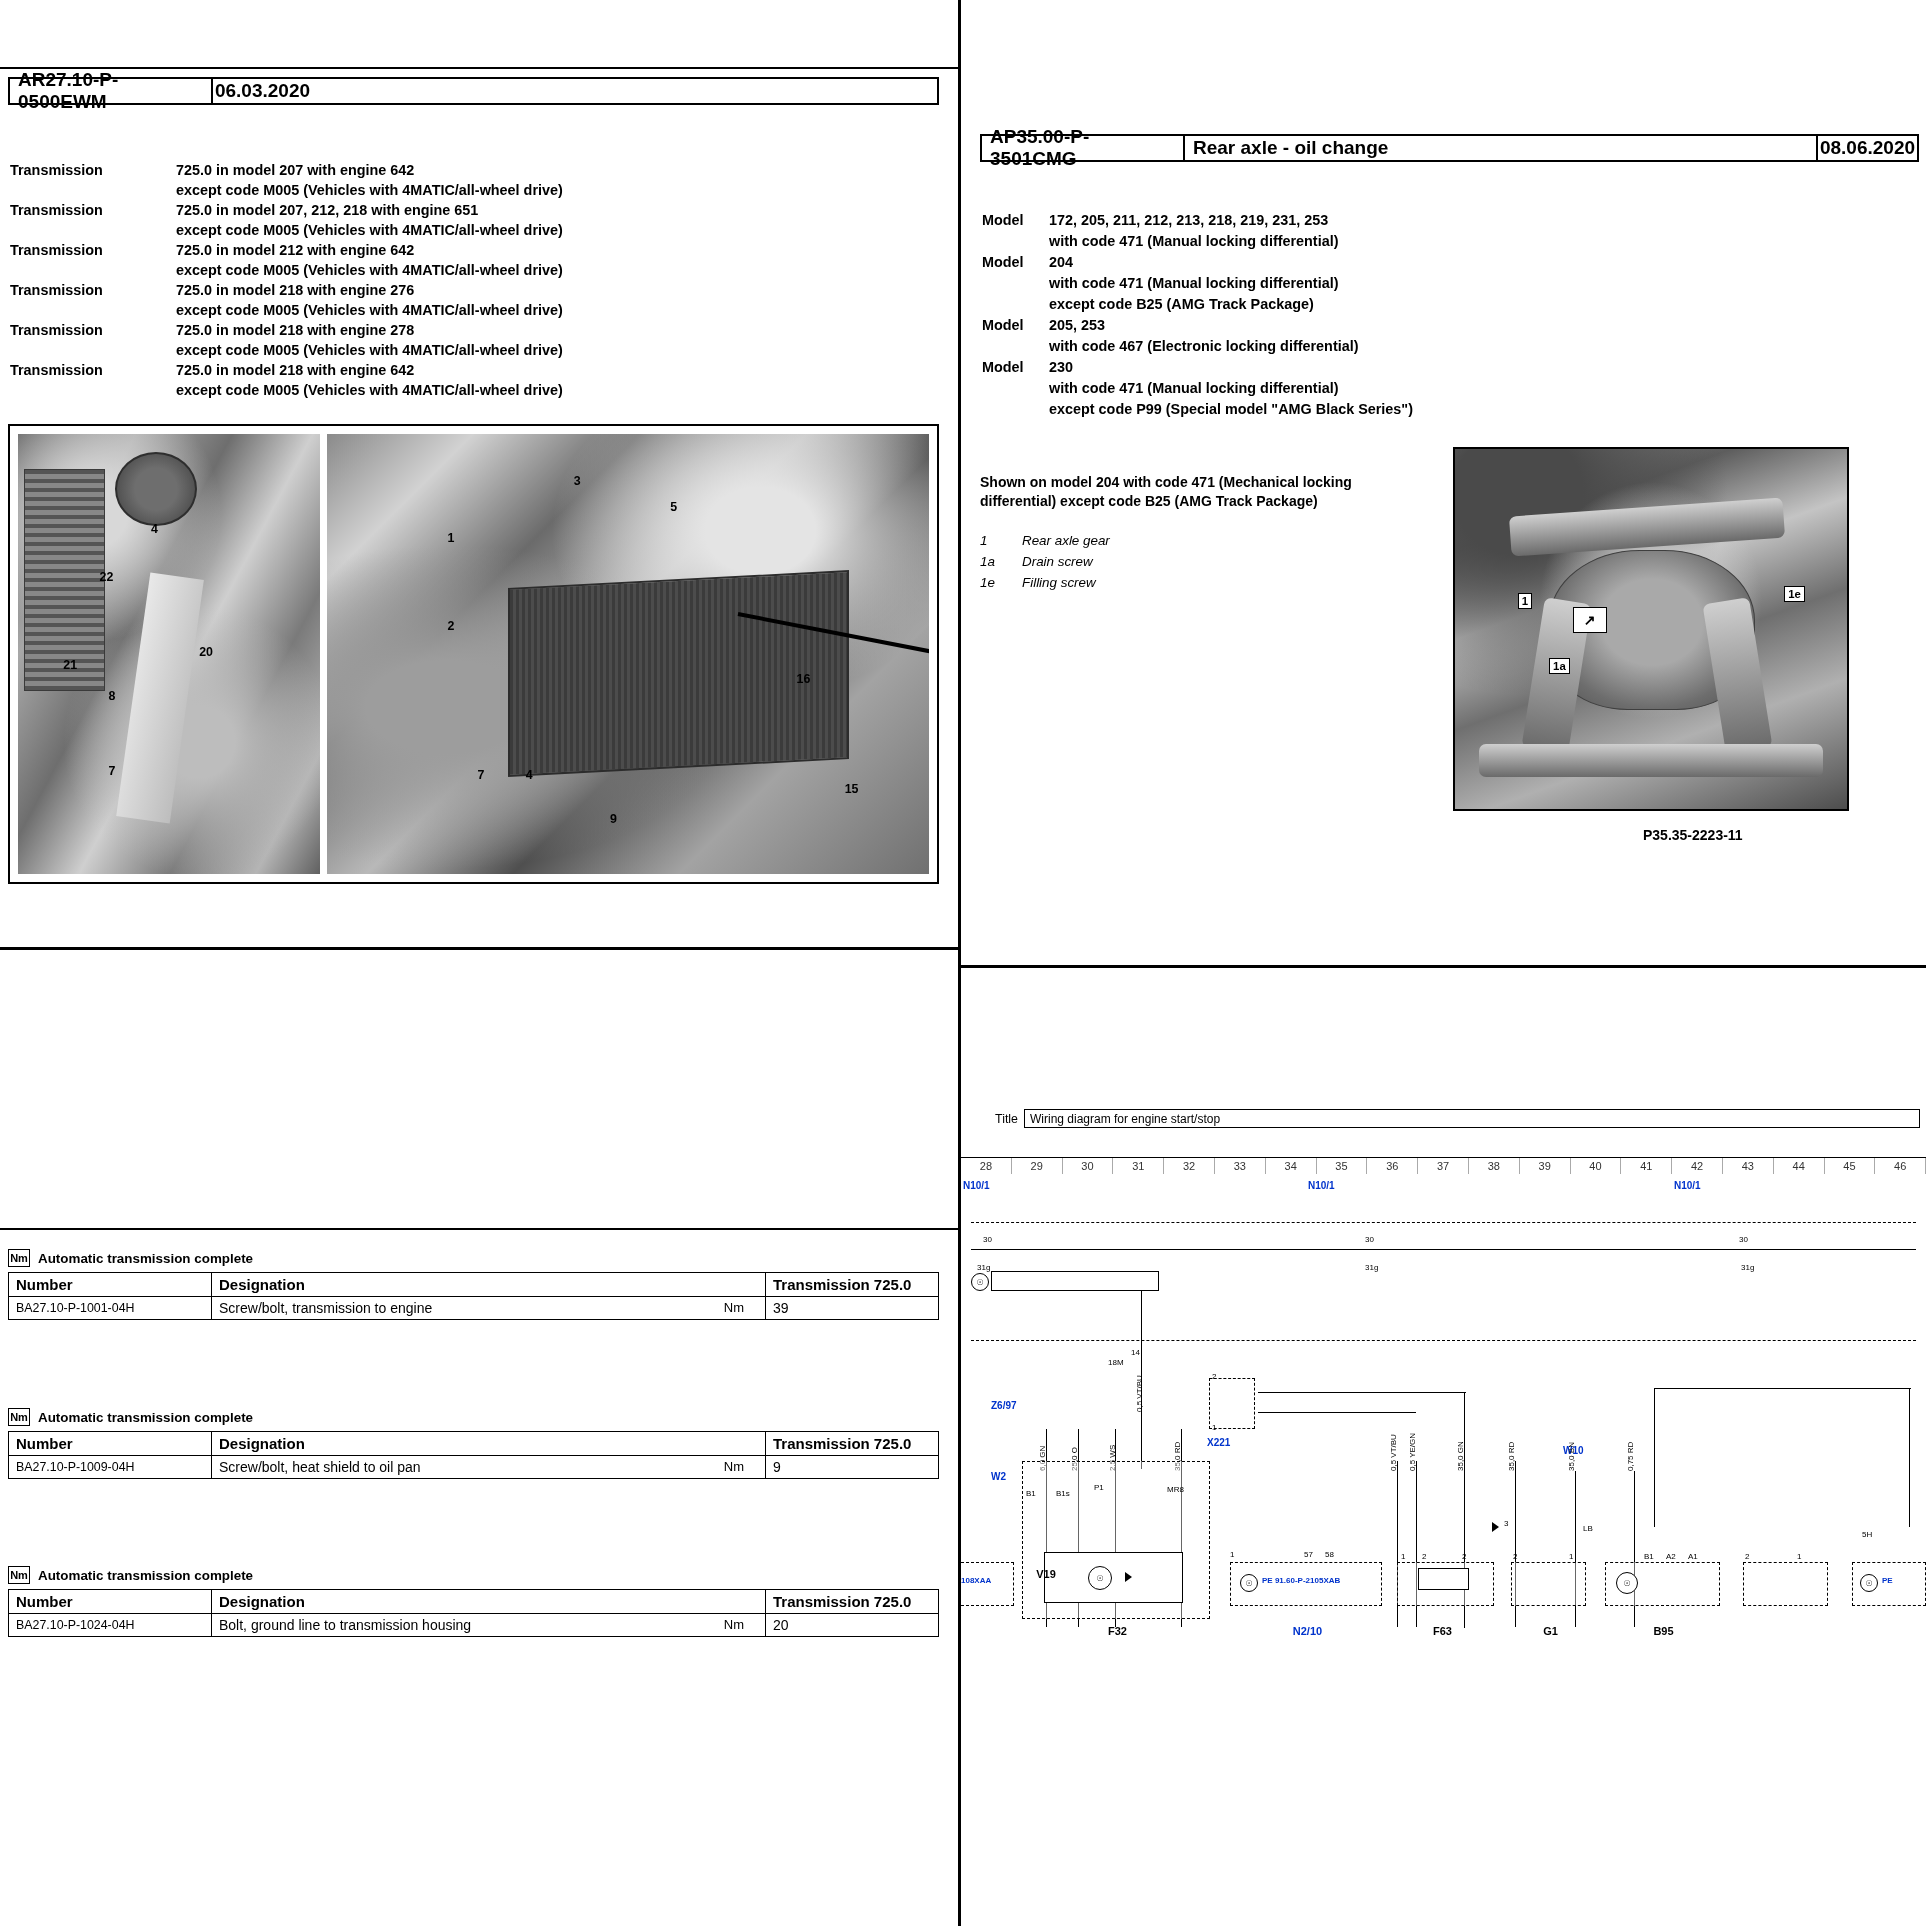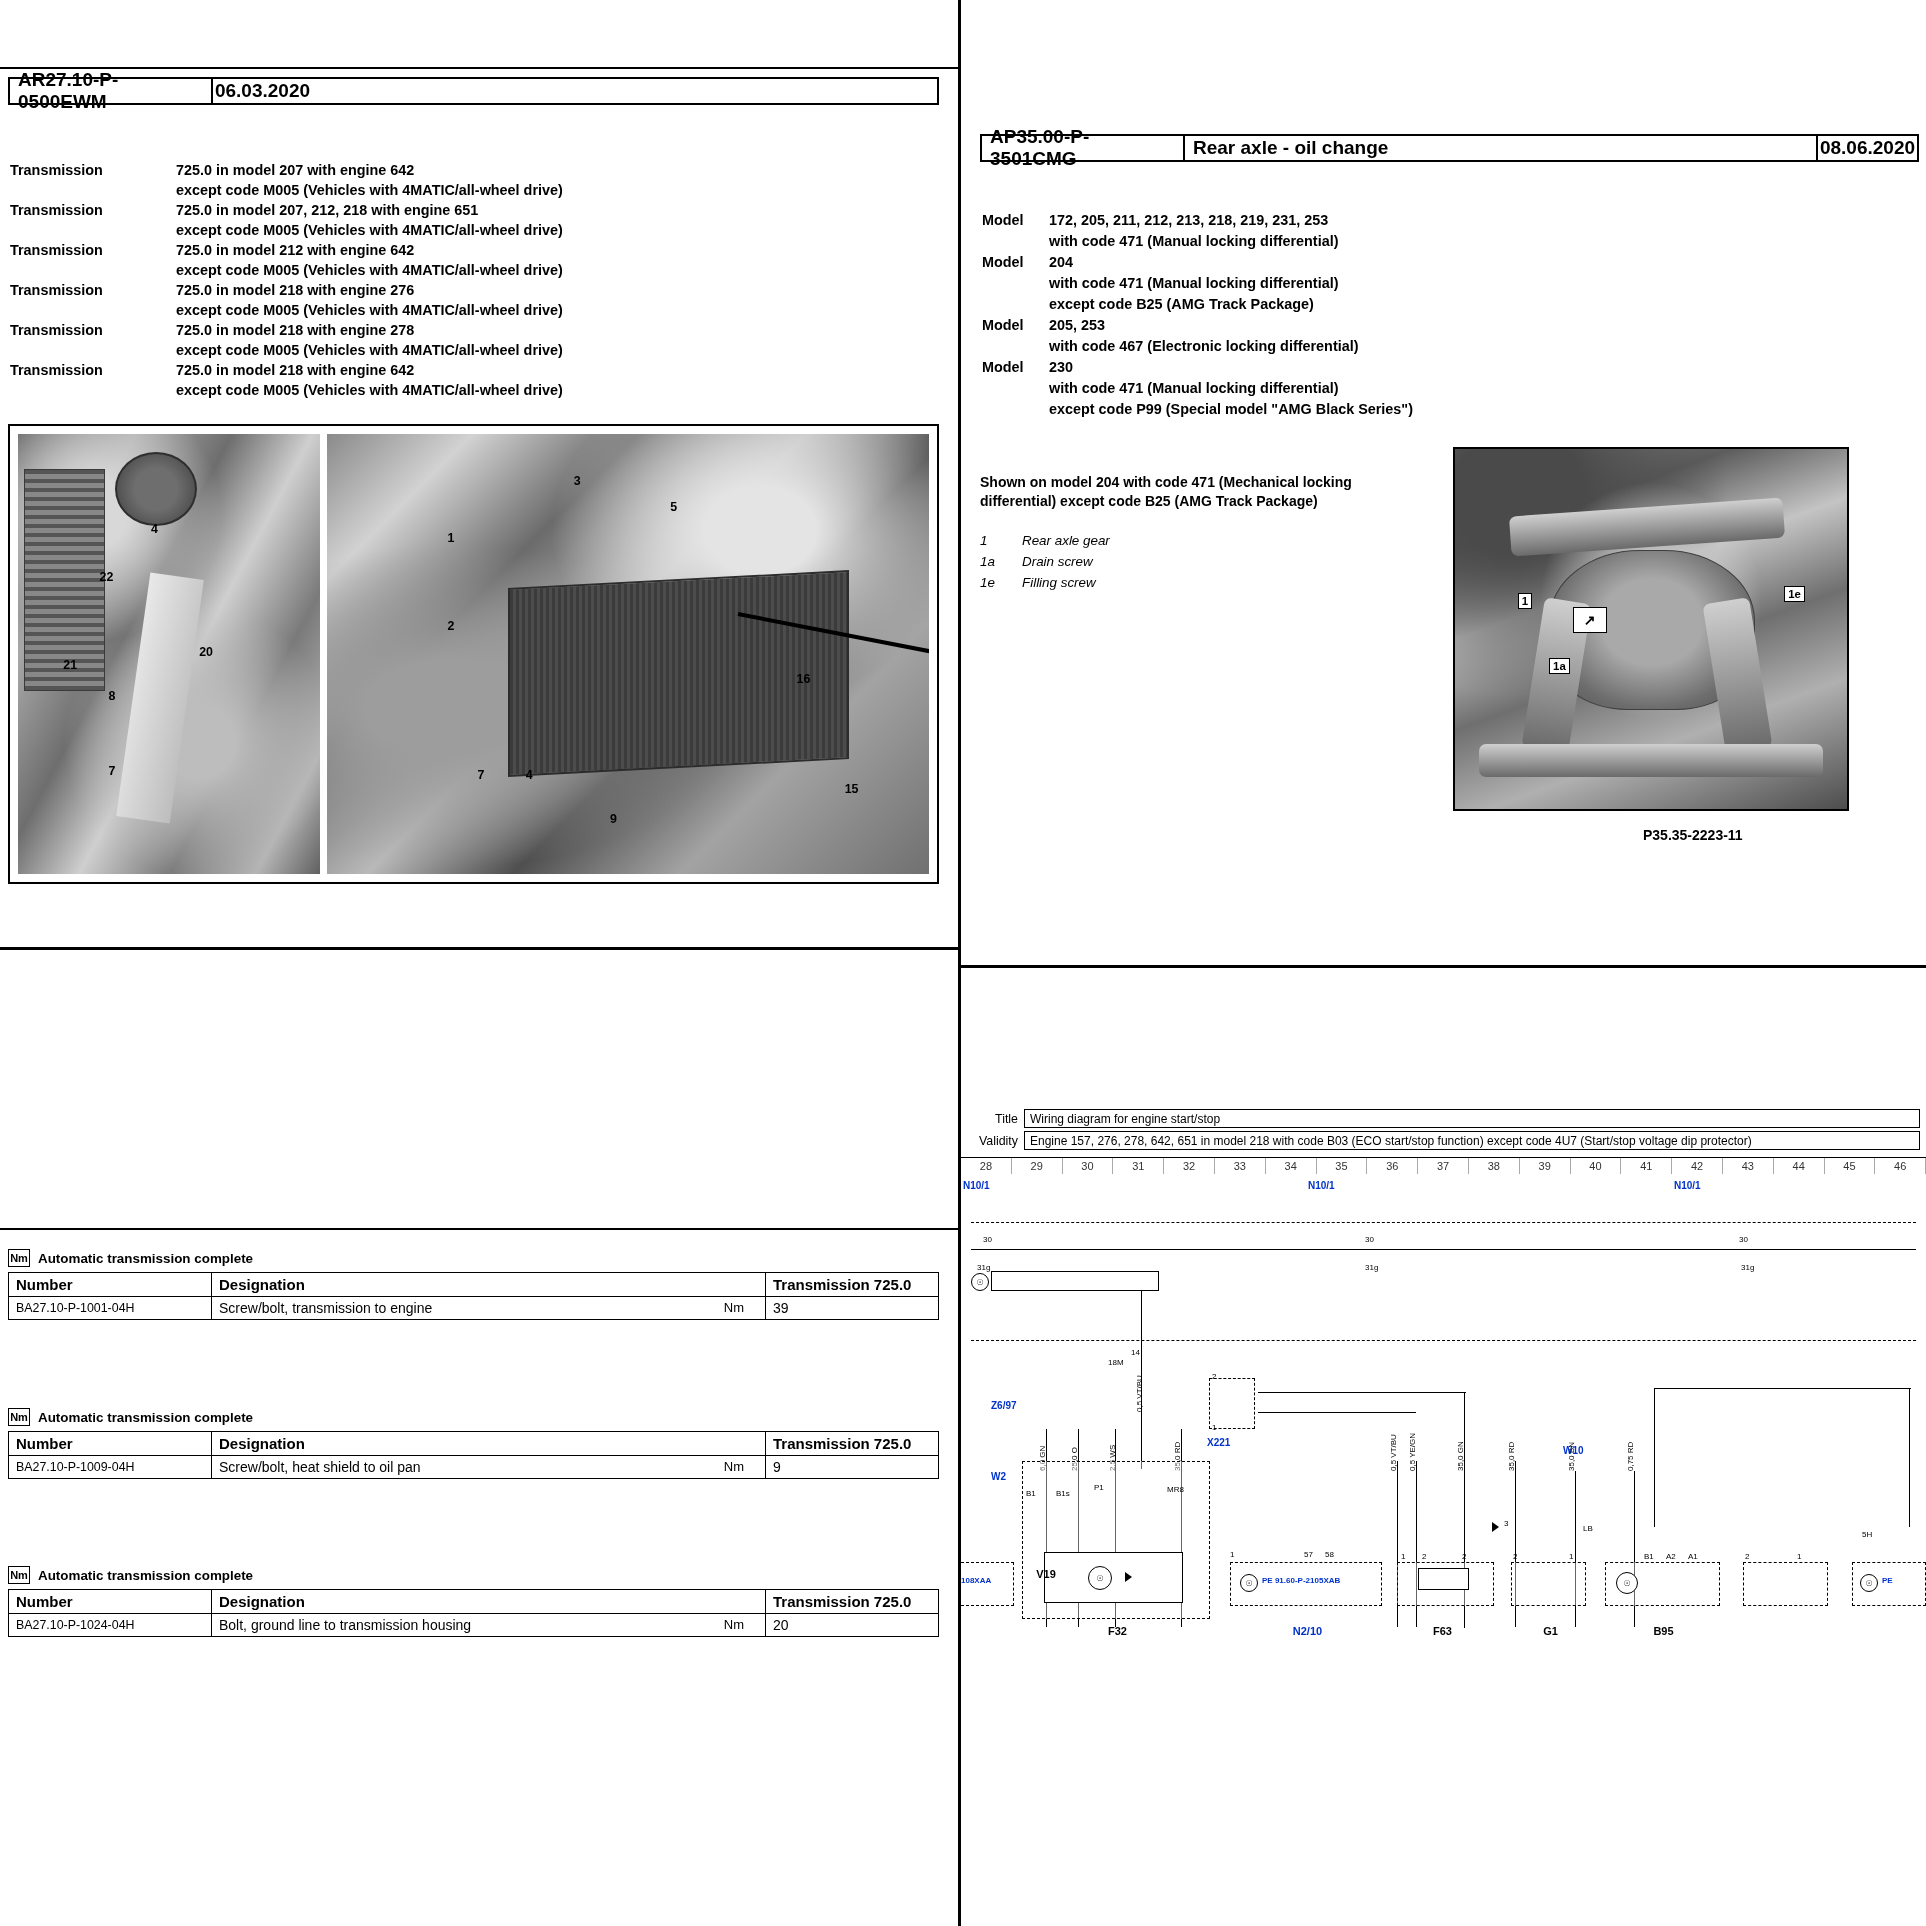--- a/index.html
+++ b/index.html
@@ -661,24 +661,20 @@
     <div class="tag" style="left:24%;top:58%;">1a</div>
     <div class="tag" style="left:30%;top:44%;width:26px;height:24px;display:flex;align-items:center;justify-content:center;font-size:14px;">↗</div>
   </div>
   <div class="photo-ref">P35.35-2223-11</div>
 
   <div class="wd">
 
     <div class="wd-field" id="wd-title">
       <div class="lab">Title</div>
       <div class="box">Wiring diagram for engine start/stop</div>
-    </div>
-    <div class="wd-field" id="wd-valid">
-      <div class="lab">Validity</div>
-      <div class="box">Engine 157, 276, 278, 642, 651 in model 218 with code B03 (ECO start/stop function) except code 4U7 (Start/stop voltage dip protector)</div>
     </div>
 
     <div class="wd-ruler">
       <span>28</span>
       <span>29</span>
       <span>30</span>
       <span>31</span>
       <span>32</span>
       <span>33</span>
       <span>34</span>

